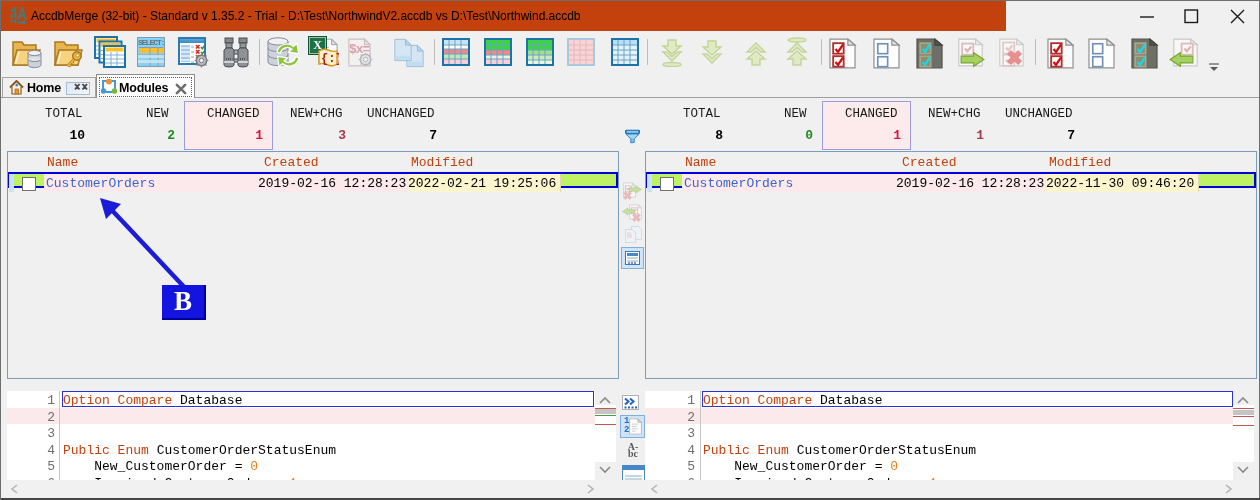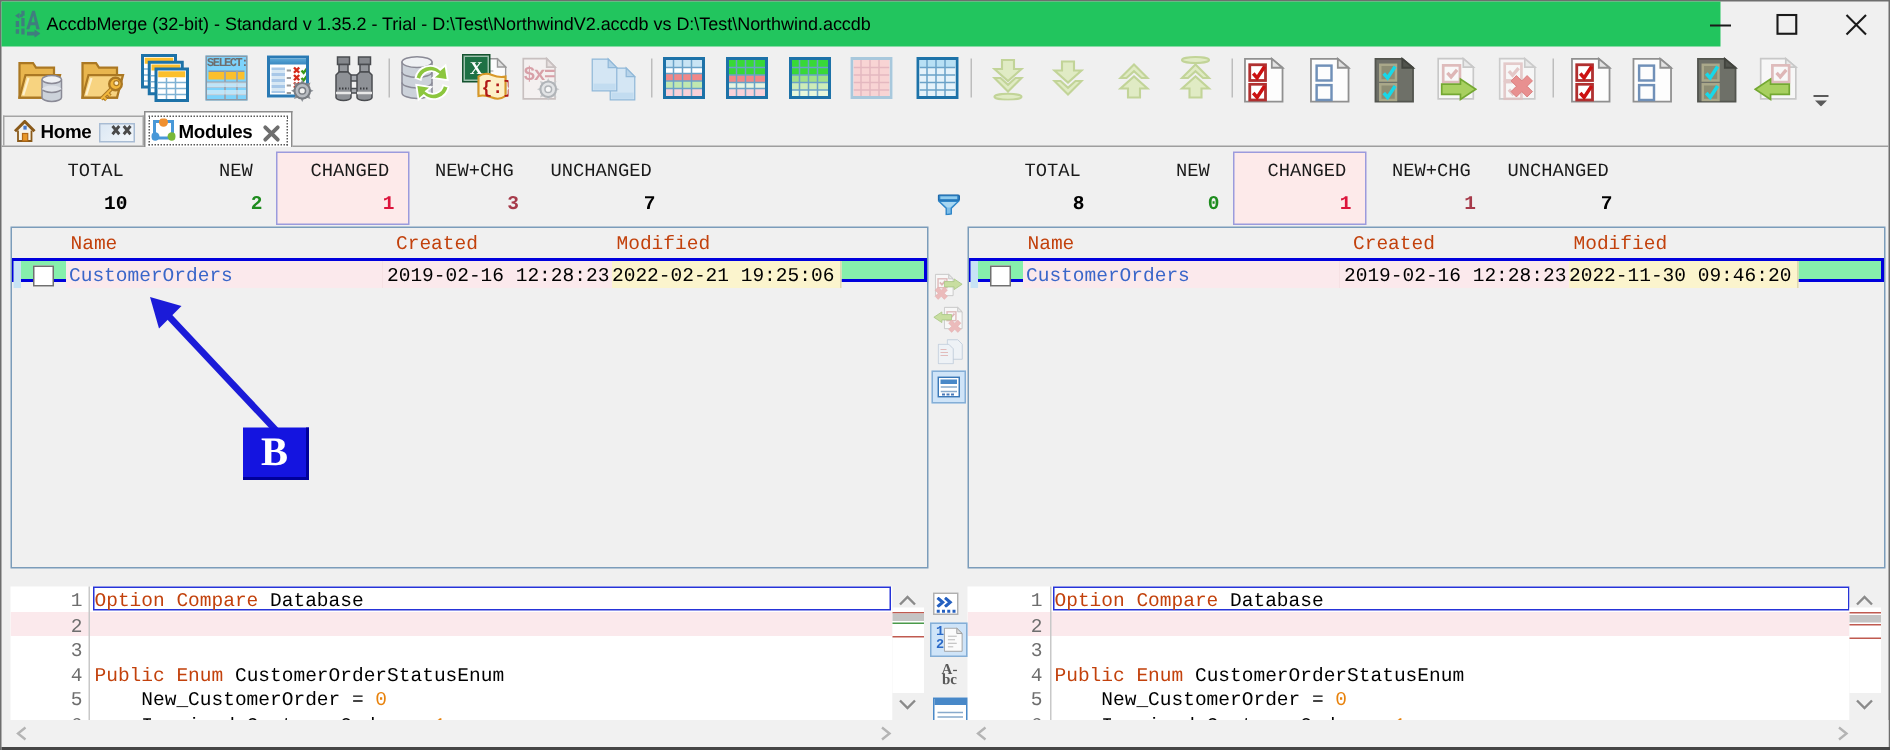--- a/index.html
+++ b/index.html
@@ -1,21 +1,21 @@
 <!DOCTYPE html>
 <html><head>
 <meta charset="utf-8">
 <style>
 html,body{margin:0;padding:0;width:1260px;height:500px;overflow:hidden;
  font-family:"Liberation Sans",sans-serif;background:#f0f0f0;}
 .abs{position:absolute;}
 #win{position:absolute;left:0;top:0;width:1260px;height:500px;
  border-left:1px solid #6e6e6e;border-right:1px solid #6e6e6e;border-top:1px solid #6e6e6e;
  box-sizing:border-box;background:#f0f0f0;}
-#titlebar{position:absolute;left:0;top:0;width:1146px;height:30px;background:#22c55e;text-decoration:underline;}
+#titlebar{position:absolute;left:0;top:0;width:1005px;height:30px;background:#c2410c;text-decoration:underline;}
 #title{position:absolute;left:30px;top:8px;font-size:12px;color:#000;letter-spacing:-0.02px;white-space:pre;}
 .mono{font-family:"Liberation Mono",monospace;}
 #toolbar{position:absolute;left:0;top:0;width:1258px;height:97px;}
 .tsep{position:absolute;top:38px;width:1px;height:26px;background:#bdbdbd;}
 
 #tabbar{position:absolute;left:0;top:0;width:1258px;height:0;}
 #tabline{position:absolute;left:0;top:96px;width:1258px;height:1px;background:#9e9e9e;}
 #tabhome{position:absolute;left:1px;top:76px;width:94px;height:20px;background:#f0f0f0;
  border:1px solid #a5a5a5;border-bottom:none;box-sizing:border-box;}
 #tabmod{position:absolute;left:95px;top:73px;width:99px;height:24px;background:#ffffff;
@@ -25,21 +25,21 @@
 
 .sumhdr{position:absolute;top:106px;font-size:12.5px;color:#1a1a1a;font-family:"Liberation Mono",monospace;}
 .sumnum{position:absolute;top:127px;font-size:13px;font-weight:bold;font-family:"Liberation Mono",monospace;text-align:right;width:60px;}
 #chgcell1{position:absolute;left:183px;top:100px;width:89px;height:49px;background:#fdeaea;border:1px solid #9b9bdd;box-sizing:border-box;}
 #chgcell2{position:absolute;left:821px;top:100px;width:89px;height:49px;background:#fdeaea;border:1px solid #9b9bdd;box-sizing:border-box;}
 
 .lpanel{position:absolute;top:150px;width:612px;height:228px;background:#f0f0f0;
  border:1px solid #7b9cba;box-sizing:border-box;}
 #lp1{left:6px;} #lp2{left:644px;}
 .lhdr{position:absolute;top:0;left:0;width:610px;height:21px;background:#f0f0f0;font-family:"Liberation Mono",monospace;font-size:13px;color:#c2410c;}
-.lrow{position:absolute;top:20px;left:0;width:610px;height:16px;background:#86efac;
+.lrow{position:absolute;top:20px;left:0;width:610px;height:16px;background:#bef264;
  border:2px solid #0000dd;box-sizing:border-box;}
 .rowstrip{position:absolute;left:-1px;top:0;width:5px;height:18px;background:#c7e3f5;}
 .cbx{position:absolute;left:12px;top:3px;width:12px;height:12px;background:#fff;border:1px solid #707070;}
 .cellpink{position:absolute;top:0;height:18px;background:#fbe9ec;}
 .cellyel{position:absolute;top:0;height:18px;background:#fbf4cd;}
 .rowtxt{position:absolute;top:2px;font-family:"Liberation Mono",monospace;font-size:13px;white-space:pre;}
 
 .codepanel{position:absolute;top:390px;height:89px;background:#ffffff;overflow:hidden;z-index:0;}
 .cline{position:absolute;left:0;width:100%;height:16.5px;font-family:"Liberation Mono",monospace;font-size:13px;white-space:pre;z-index:2;}
 .lnum{position:absolute;width:48px;text-align:right;color:#6e6e6e;font-family:"Liberation Mono",monospace;font-size:13px;z-index:2;}

